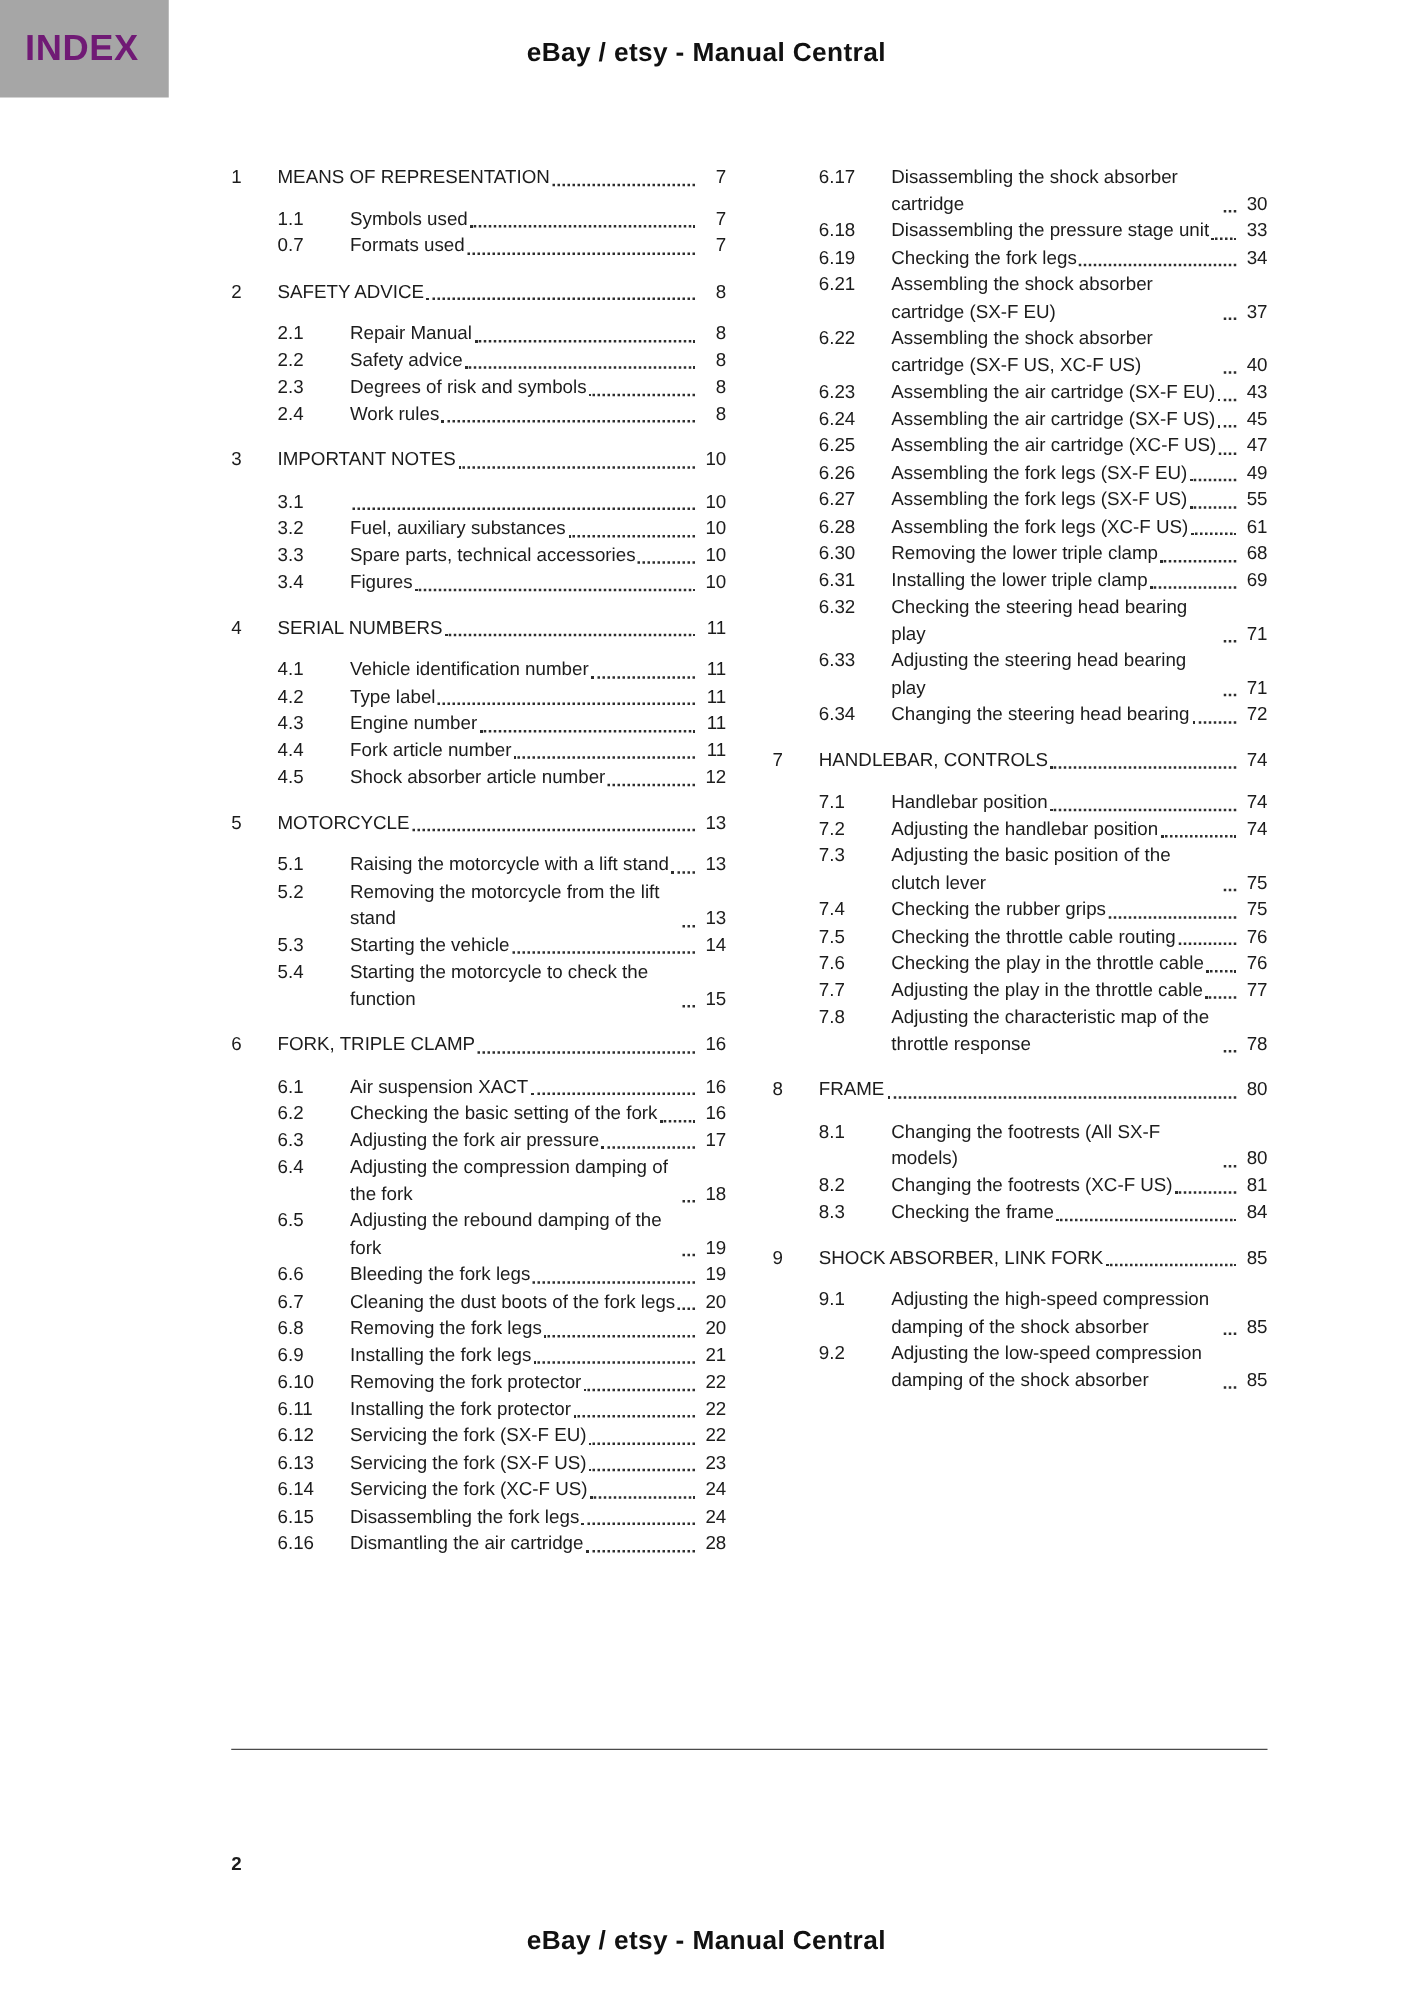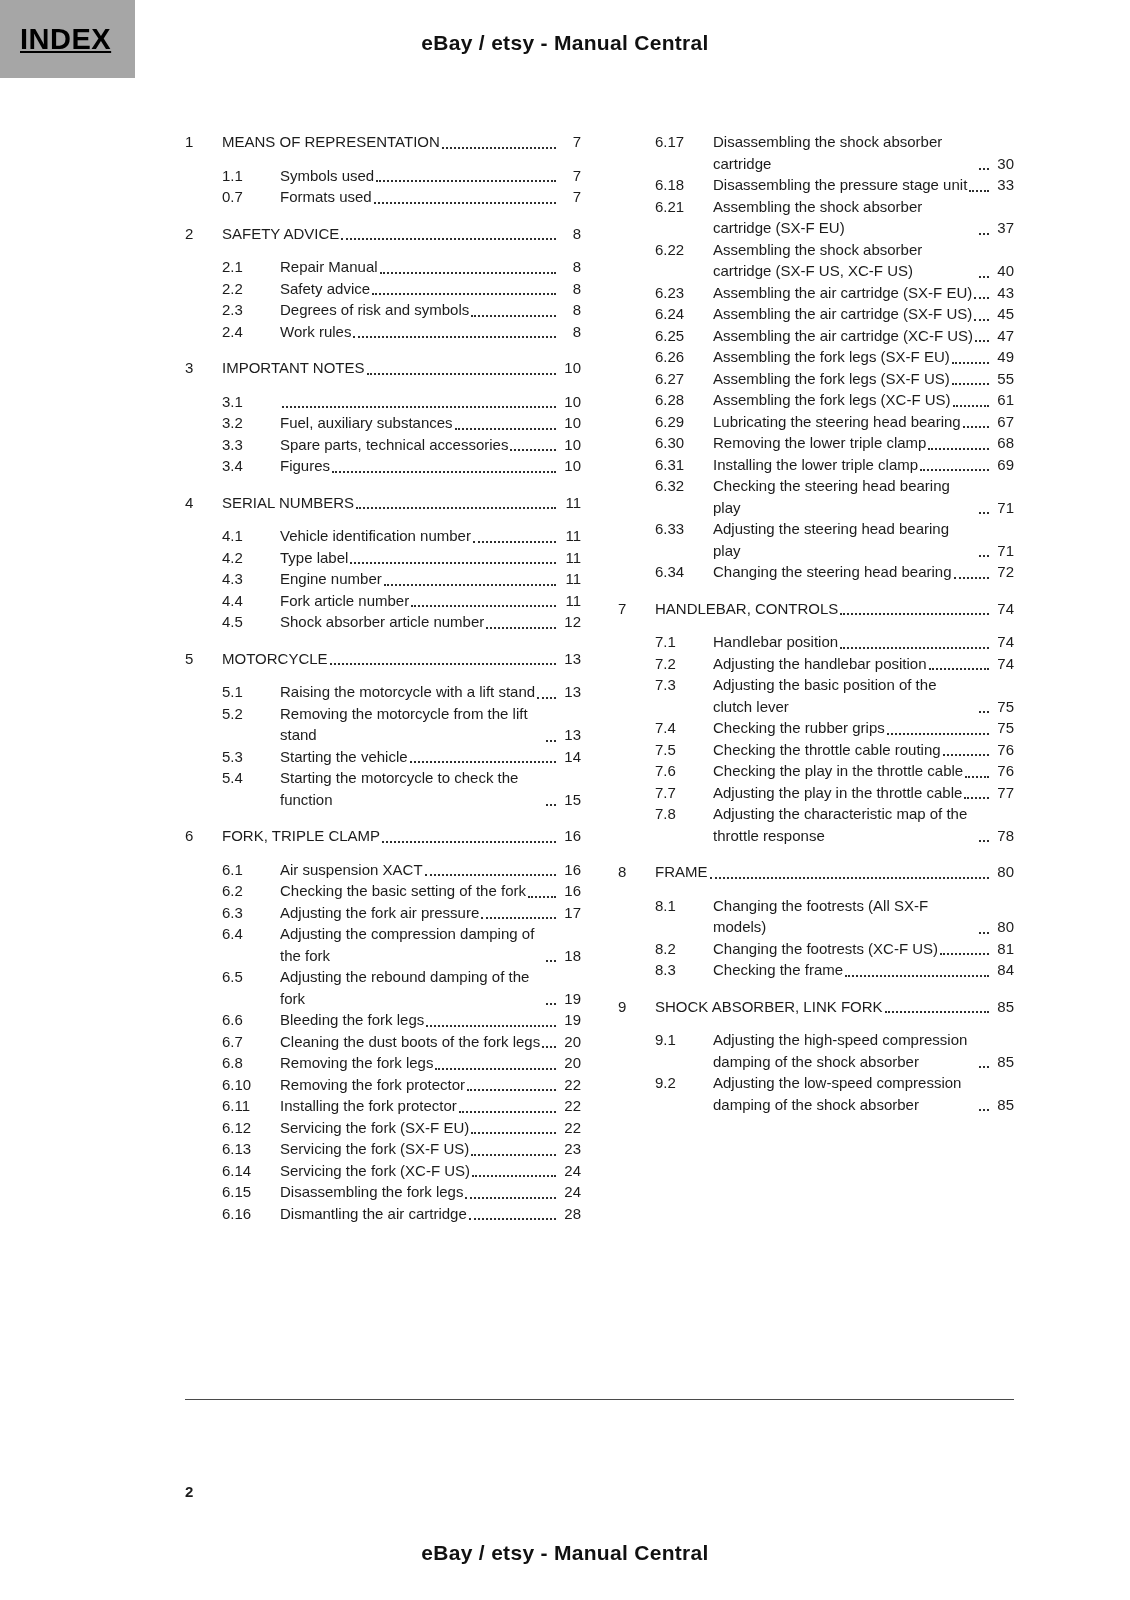--- a/index.html
+++ b/index.html
@@ -6,21 +6,21 @@
   html, body { background: #e8e8e8; }
   .page {
     width: 1130px; height: 1600px; position: relative; background: #ffffff;
     font-family: "Liberation Sans", sans-serif; color: #1c1c1c; margin: 0 auto;
     overflow: hidden;
   }
   .index-box {
     position: absolute; left: 0; top: 0; width: 135px; height: 78px;
     background: #a6a6a6; display: flex; align-items: center; padding-left: 20px;
   }
-  .index-label { font-size: 29px; font-weight: bold; color: #000000; letter-spacing: 0.5px; text-decoration: underline; }
+  .index-label { font-size: 29px; font-weight: bold; color: #701a75; letter-spacing: 0.5px; }
   .header-title {
     position: absolute; top: 31px; left: 0; width: 1130px; text-align: center;
     font-size: 21px; font-weight: bold; color: #111; letter-spacing: 0.3px;
   }
   .content {
     position: absolute; top: 131px; left: 185px; width: 829px;
     display: flex; gap: 37px;
   }
   .toc-column { width: 396px; }
   .entry { display: flex; font-size: 15px; line-height: 21.5px; }
@@ -316,20 +316,28 @@
         </div>
         <div class="entry sub">
           <span class="num">6.8</span>
           <span class="body">
             <span class="title">Removing the fork legs</span>
             <span class="dots"></span>
             <span class="page-num">20</span>
           </span>
         </div>
         <div class="entry sub">
+          <span class="num">6.9</span>
+          <span class="body">
+            <span class="title">Installing the fork legs</span>
+            <span class="dots"></span>
+            <span class="page-num">21</span>
+          </span>
+        </div>
+        <div class="entry sub">
           <span class="num">6.10</span>
           <span class="body">
             <span class="title">Removing the fork protector</span>
             <span class="dots"></span>
             <span class="page-num">22</span>
           </span>
         </div>
         <div class="entry sub">
           <span class="num">6.11</span>
           <span class="body">
@@ -390,20 +398,28 @@
         </div>
         <div class="entry sub">
           <span class="num">6.18</span>
           <span class="body">
             <span class="title">Disassembling the pressure stage unit</span>
             <span class="dots"></span>
             <span class="page-num">33</span>
           </span>
         </div>
         <div class="entry sub">
+          <span class="num">6.19</span>
+          <span class="body">
+            <span class="title">Checking the fork legs</span>
+            <span class="dots"></span>
+            <span class="page-num">34</span>
+          </span>
+        </div>
+        <div class="entry sub">
           <span class="num">6.21</span>
           <span class="body">
             <span class="title">Assembling the shock absorber cartridge (SX-F EU)</span>
             <span class="dots"></span>
             <span class="page-num">37</span>
           </span>
         </div>
         <div class="entry sub">
           <span class="num">6.22</span>
           <span class="body">
@@ -451,28 +467,20 @@
             <span class="dots"></span>
             <span class="page-num">55</span>
           </span>
         </div>
         <div class="entry sub">
           <span class="num">6.28</span>
           <span class="body">
             <span class="title">Assembling the fork legs (XC-F US)</span>
             <span class="dots"></span>
             <span class="page-num">61</span>
-          </span>
-        </div>
-        <div class="entry sub">
-          <span class="num">6.29</span>
-          <span class="body">
-            <span class="title">Lubricating the steering head bearing</span>
-            <span class="dots"></span>
-            <span class="page-num">67</span>
           </span>
         </div>
         <div class="entry sub">
           <span class="num">6.30</span>
           <span class="body">
             <span class="title">Removing the lower triple clamp</span>
             <span class="dots"></span>
             <span class="page-num">68</span>
           </span>
         </div>

